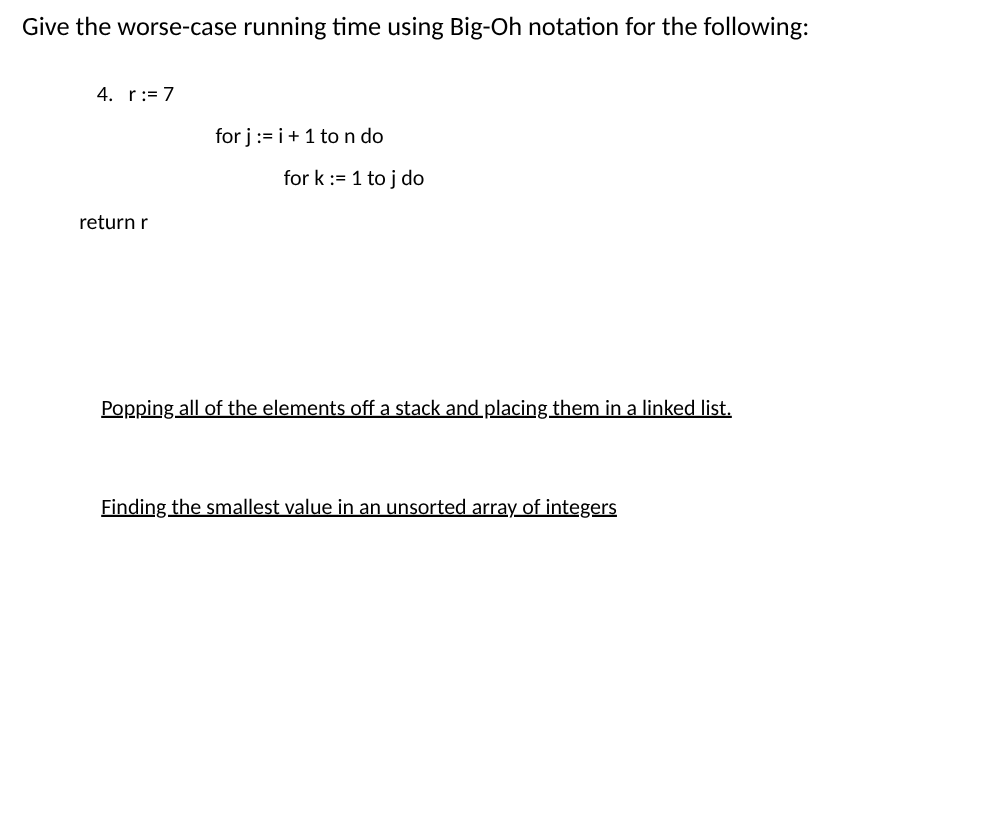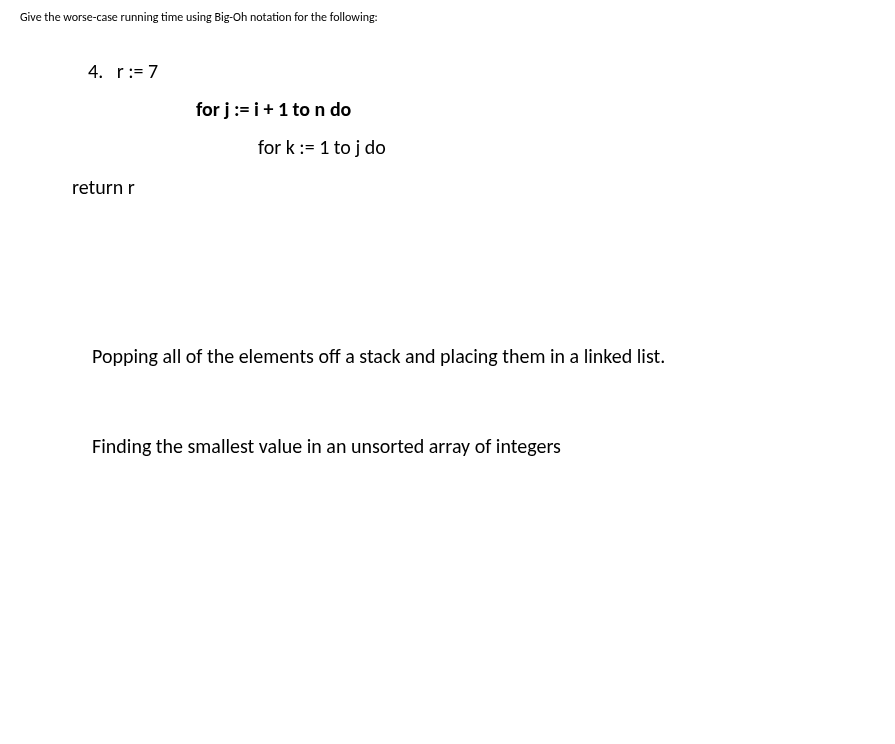--- a/index.html
+++ b/index.html
@@ -11,49 +11,49 @@
       width: 895px;
       height: 744px;
       font-family: Calibri, 'Segoe UI', Arial, sans-serif;
       font-size: 20px;
       color: #000;
       background: #fff;
       padding: 10px 20px;
     }
     .question-header {
       margin-bottom: 28px;
-      font-size: 12px;
+      font-size: 24px;
     }
     .code-block {
       margin-left: 28px;
       line-height: 1.9;
     }
     .code-line-1 {
       margin-left: 40px;
     }
     .code-line-2 {
       margin-left: 58px;
     }
     .code-line-3 {
       margin-left: 148px;
-      font-weight: bold;
     }
     .code-line-4 {
       margin-left: 210px;
     }
     .code-line-5 {
       margin-left: 283px;
     }
     .code-line-6 {
       margin-left: 24px;
       margin-top: 2px;
     }
     .sub-question {
       margin-left: 72px;
       margin-top: 48px;
+      text-decoration: underline;
     }
     .sub-question-1 {
       margin-top: 138px;
     }
     .sub-question-2 {
       margin-top: 66px;
     }
   </style>
 </head>
 <body>

